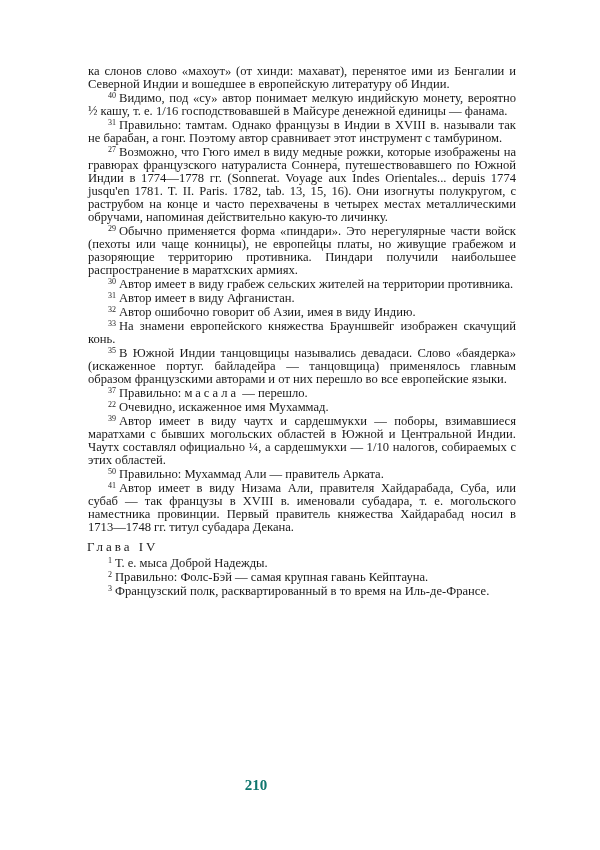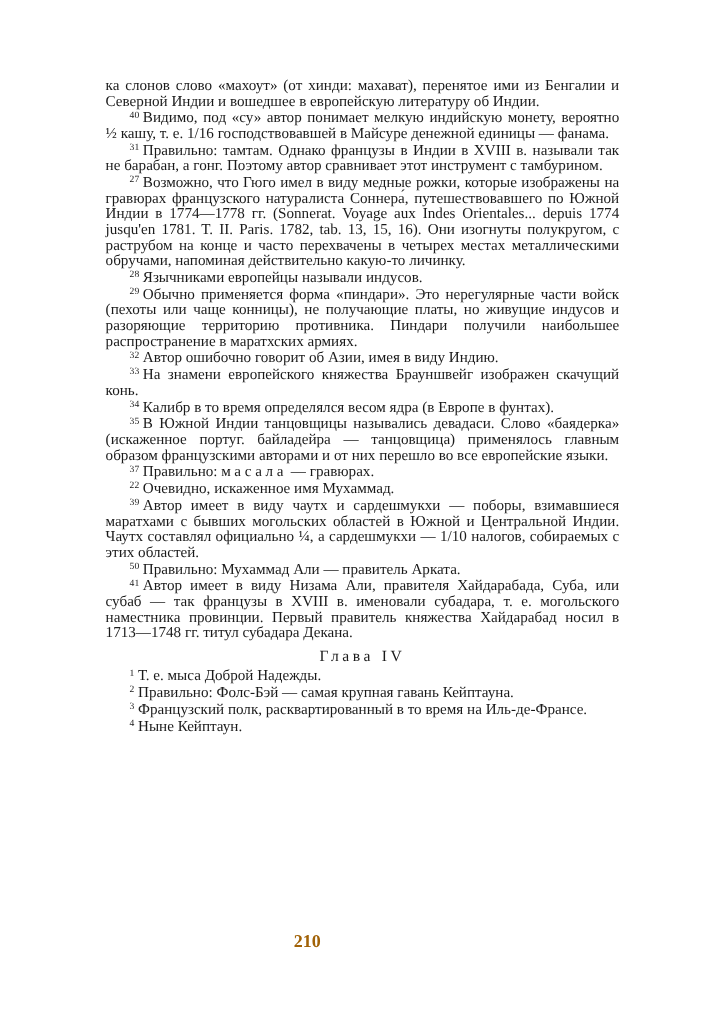--- a/index.html
+++ b/index.html
@@ -9,51 +9,50 @@
     font-family: "Liberation Serif", "DejaVu Serif", serif;
     font-size: 12.6px; line-height: 13px; color: #1a1a1a;
     text-align: justify;
   }
   .p { margin: 1px; }
   .p.ind { text-indent: 20px; }
   .p.cont { text-indent: 0; }
   sup.fn { font-size: 8px; line-height: 0; vertical-align: 4px; margin-right: 3px; }
   .sp { letter-spacing: 3px; }
   .heading {
-    text-align: center; margin: 6px 0 4px 0; letter-spacing: 3px;
+    margin: 6px 0 4px 0; letter-spacing: 3px;
     font-size: 13px; text-indent: 0;
   }
   .pagenum {
     position: absolute; left: 0; width: 512px; top: 777px; text-align: center;
     font-family: "Liberation Serif", "DejaVu Serif", serif;
-    font-weight: bold; font-size: 15px; color: #a16207;
+    font-weight: bold; font-size: 15px; color: #0f766e;
   }
 </style>
 </head>
 <body>
 
 <div class="page">
   <p class="p cont">ка слонов слово «махоут» (от хинди: махават), перенятое ими из Бенгалии и Северной Индии и вошедшее в европейскую литературу об Индии.</p>
 
   <p class="p ind"><sup class="fn">40</sup><span>Видимо, под «су» автор понимает мелкую индийскую монету, вероятно ½ кашу, т. е. 1/16 господствовавшей в Майсуре денежной единицы — фанама.</span></p>
   <p class="p ind"><sup class="fn">31</sup><span>Правильно: тамтам. Однако французы в Индии в XVIII в. называли так не барабан, а гонг. Поэтому автор сравнивает этот инструмент с тамбурином.</span></p>
   <p class="p ind"><sup class="fn">27</sup><span>Возможно, что Гюго имел в виду медные рожки, которые изображены на гравюрах французского натуралиста Соннера́, путешествовавшего по Южной Индии в 1774—1778 гг. (Sonnerat. Voyage aux Indes Orientales... depuis 1774 jusqu'en 1781. T. II. Paris. 1782, tab. 13, 15, 16). Они изогнуты полукругом, с раструбом на конце и часто перехвачены в четырех местах металлическими обручами, напоминая действительно какую-то личинку.</span></p>
-  <p class="p ind"><sup class="fn">28</sup><span>Язычниками европейцы называли индусов.</span></p>
-  <p class="p ind"><sup class="fn">29</sup><span>Обычно применяется форма «пиндари». Это нерегулярные части войск (пехоты или чаще конницы), не получающие платы, но живущие индусов и разоряющие территорию противника. Пиндари получили наибольшее распространение в маратхских армиях.</span></p>
+  <p class="p ind"><sup class="fn">29</sup><span>Обычно применяется форма «пиндари». Это нерегулярные части войск (пехоты или чаще конницы), не европейцы платы, но живущие грабежом и разоряющие территорию противника. Пиндари получили наибольшее распространение в маратхских армиях.</span></p>
+  <p class="p ind"><sup class="fn">30</sup><span>Автор имеет в виду грабеж сельских жителей на территории противника.</span></p>
+  <p class="p ind"><sup class="fn">31</sup><span>Автор имеет в виду Афганистан.</span></p>
   <p class="p ind"><sup class="fn">32</sup><span>Автор ошибочно говорит об Азии, имея в виду Индию.</span></p>
   <p class="p ind"><sup class="fn">33</sup><span>На знамени европейского княжества Брауншвейг изображен скачущий конь.</span></p>
-  <p class="p ind"><sup class="fn">34</sup><span>Калибр в то время определялся весом ядра (в Европе в фунтах).</span></p>
   <p class="p ind"><sup class="fn">35</sup><span>В Южной Индии танцовщицы назывались девадаси. Слово «баядерка» (искаженное португ. байладейра — танцовщица) применялось главным образом французскими авторами и от них перешло во все европейские языки.</span></p>
-  <p class="p ind"><sup class="fn">37</sup><span>Правильно: </span><span class="sp">масала</span><span> — гравюрах.</span></p>
+  <p class="p ind"><sup class="fn">37</sup><span>Правильно: </span><span class="sp">масала</span><span> — перешло.</span></p>
   <p class="p ind"><sup class="fn">22</sup><span>Очевидно, искаженное имя Мухаммад.</span></p>
   <p class="p ind"><sup class="fn">39</sup><span>Автор имеет в виду чаутх и сардешмукхи — поборы, взимавшиеся маратхами с бывших могольских областей в Южной и Центральной Индии. Чаутх составлял официально ¼, а сардешмукхи — 1/10 налогов, собираемых с этих областей.</span></p>
   <p class="p ind"><sup class="fn">50</sup><span>Правильно: Мухаммад Али — правитель Арката.</span></p>
   <p class="p ind"><sup class="fn">41</sup><span>Автор имеет в виду Низама Али, правителя Хайдарабада, Суба, или субаб — так французы в XVIII в. именовали субадара, т. е. могольского наместника провинции. Первый правитель княжества Хайдарабад носил в 1713—1748 гг. титул субадара Декана.</span></p>
 
   <p class="p heading">Глава IV</p>
 
   <p class="p ind"><sup class="fn">1</sup><span>Т. е. мыса Доброй Надежды.</span></p>
   <p class="p ind"><sup class="fn">2</sup><span>Правильно: Фолс-Бэй — самая крупная гавань Кейптауна.</span></p>
   <p class="p ind"><sup class="fn">3</sup><span>Французский полк, расквартированный в то время на Иль-де-Франсе.</span></p>
-  <p class="p ind"><sup class="fn">4</sup><span>Ныне Кейптаун.</span></p>
 </div>
 
 <div class="pagenum">210</div>
 
 </body></html>

